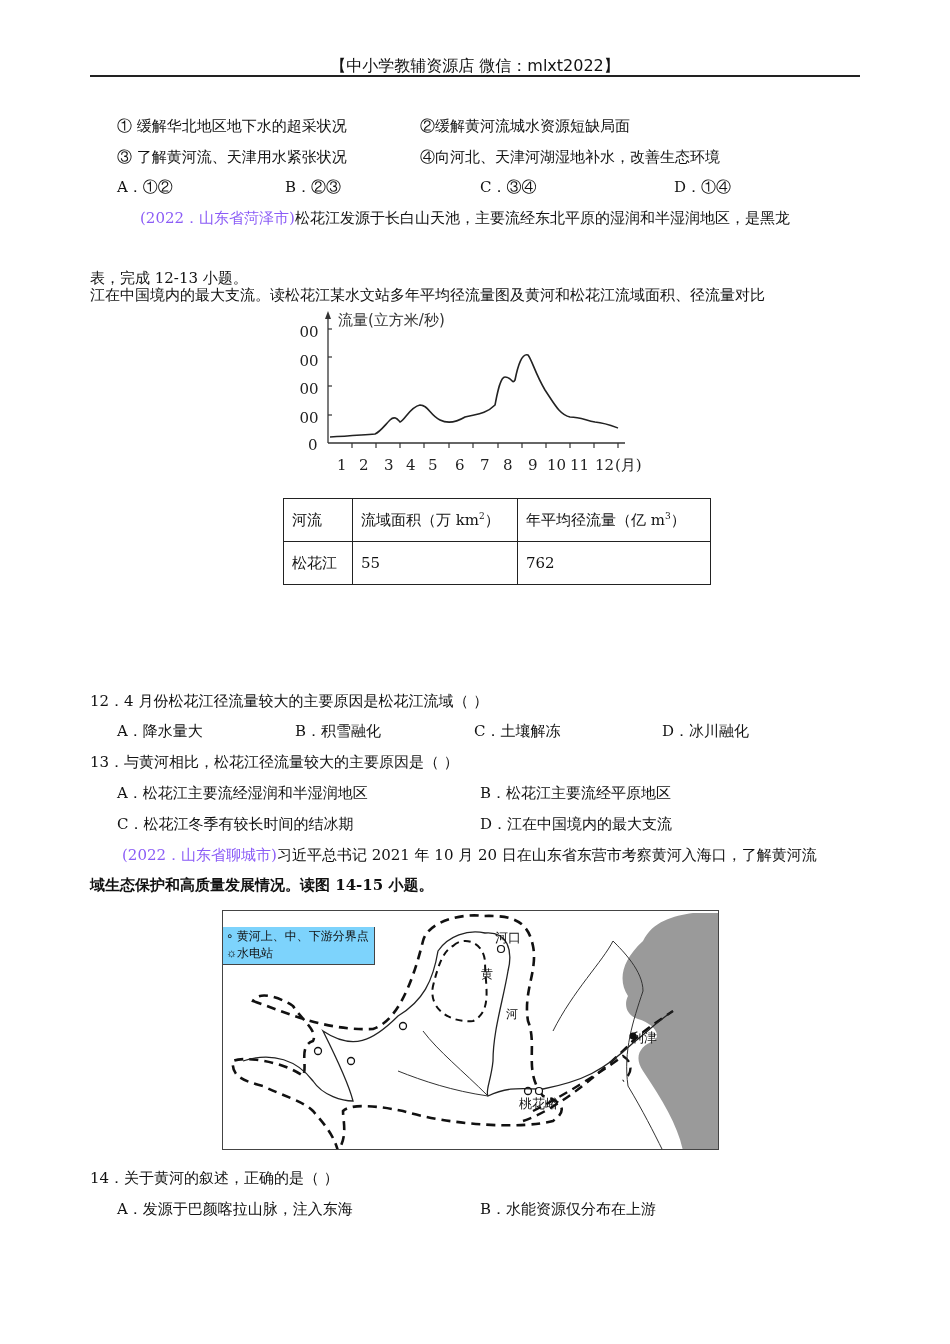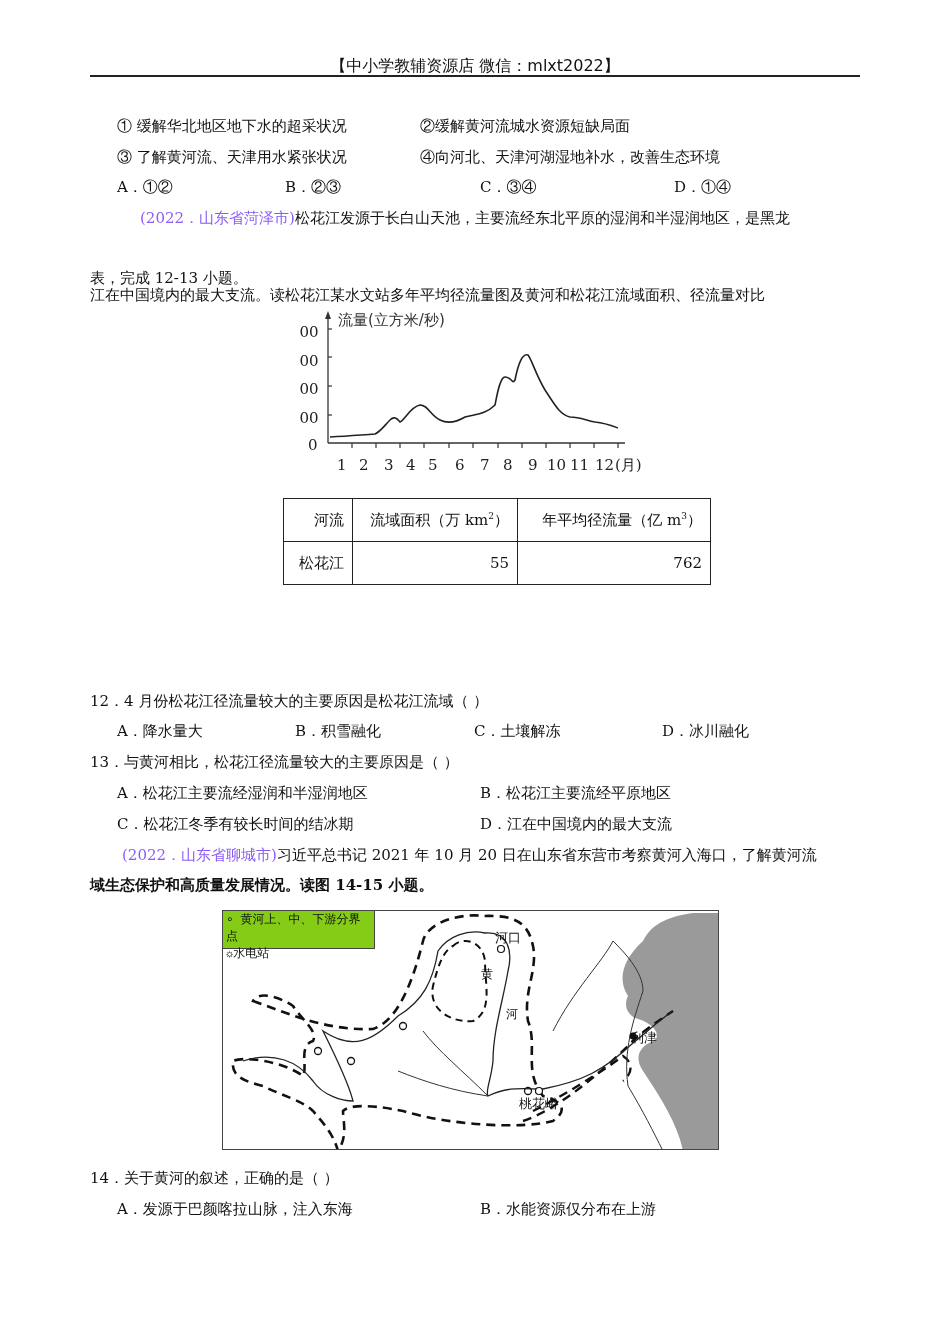--- a/index.html
+++ b/index.html
@@ -5,23 +5,23 @@
   html,body{margin:0;padding:0;background:#fff;}
   body{width:950px;height:1344px;position:relative;font-family:"DejaVu Serif","Liberation Serif",serif;color:#111;overflow:hidden;}
   .header{position:absolute;left:90px;top:56px;width:770px;text-align:center;font-size:16px;font-family:"DejaVu Sans","Liberation Sans",sans-serif;}
   .header-rule{position:absolute;left:90px;top:75px;width:770px;height:1.5px;background:#222;}
   .line{position:absolute;font-size:15px;white-space:nowrap;}
   .src{color:#8b5cf6;}
   .opt-row{position:absolute;font-size:15px;white-space:nowrap;}
   .opt-row span{position:absolute;white-space:nowrap;}
   .chart{position:absolute;left:300px;top:305px;width:370px;height:180px;}
   table.data{position:absolute;left:283px;top:498px;border-collapse:collapse;font-size:15px;}
-  table.data td{border:1.5px solid #222;text-align:right;height:42px;padding:0 8px;}
+  table.data td{border:1.5px solid #222;text-align:left;height:42px;padding:0 8px;}
   .map{position:absolute;left:222px;top:910px;width:497px;height:240px;border:1.5px solid #444;box-sizing:border-box;background:#fff;overflow:hidden;}
-  .legend{position:absolute;left:0;top:0;width:152px;height:38px;border-right:1.5px solid #444;border-bottom:1.5px solid #444;background:#84cc16;font-size:12px;font-family:Liberation Mono, monospace;line-height:17px;padding:1px 3px;box-sizing:border-box;}
+  .legend{position:absolute;left:0;top:16px;width:152px;height:38px;border-right:1.5px solid #444;border-bottom:1.5px solid #444;background:#7dd3fc;font-size:12px;font-family:Liberation Sans, sans-serif;line-height:17px;padding:1px 3px;box-sizing:border-box;}
   sup{font-size:9px;}
 </style>
 </head>
 <body>
 
 <div class="header">【中小学教辅资源店  微信：mlxt2022】</div>
 <div class="header-rule"></div>
 
 <div class="line" style="left:117px;top:117px;">① 缓解华北地区地下水的超采状况</div>
 <div class="line" style="left:420px;top:117px;">②缓解黄河流城水资源短缺局面</div>

